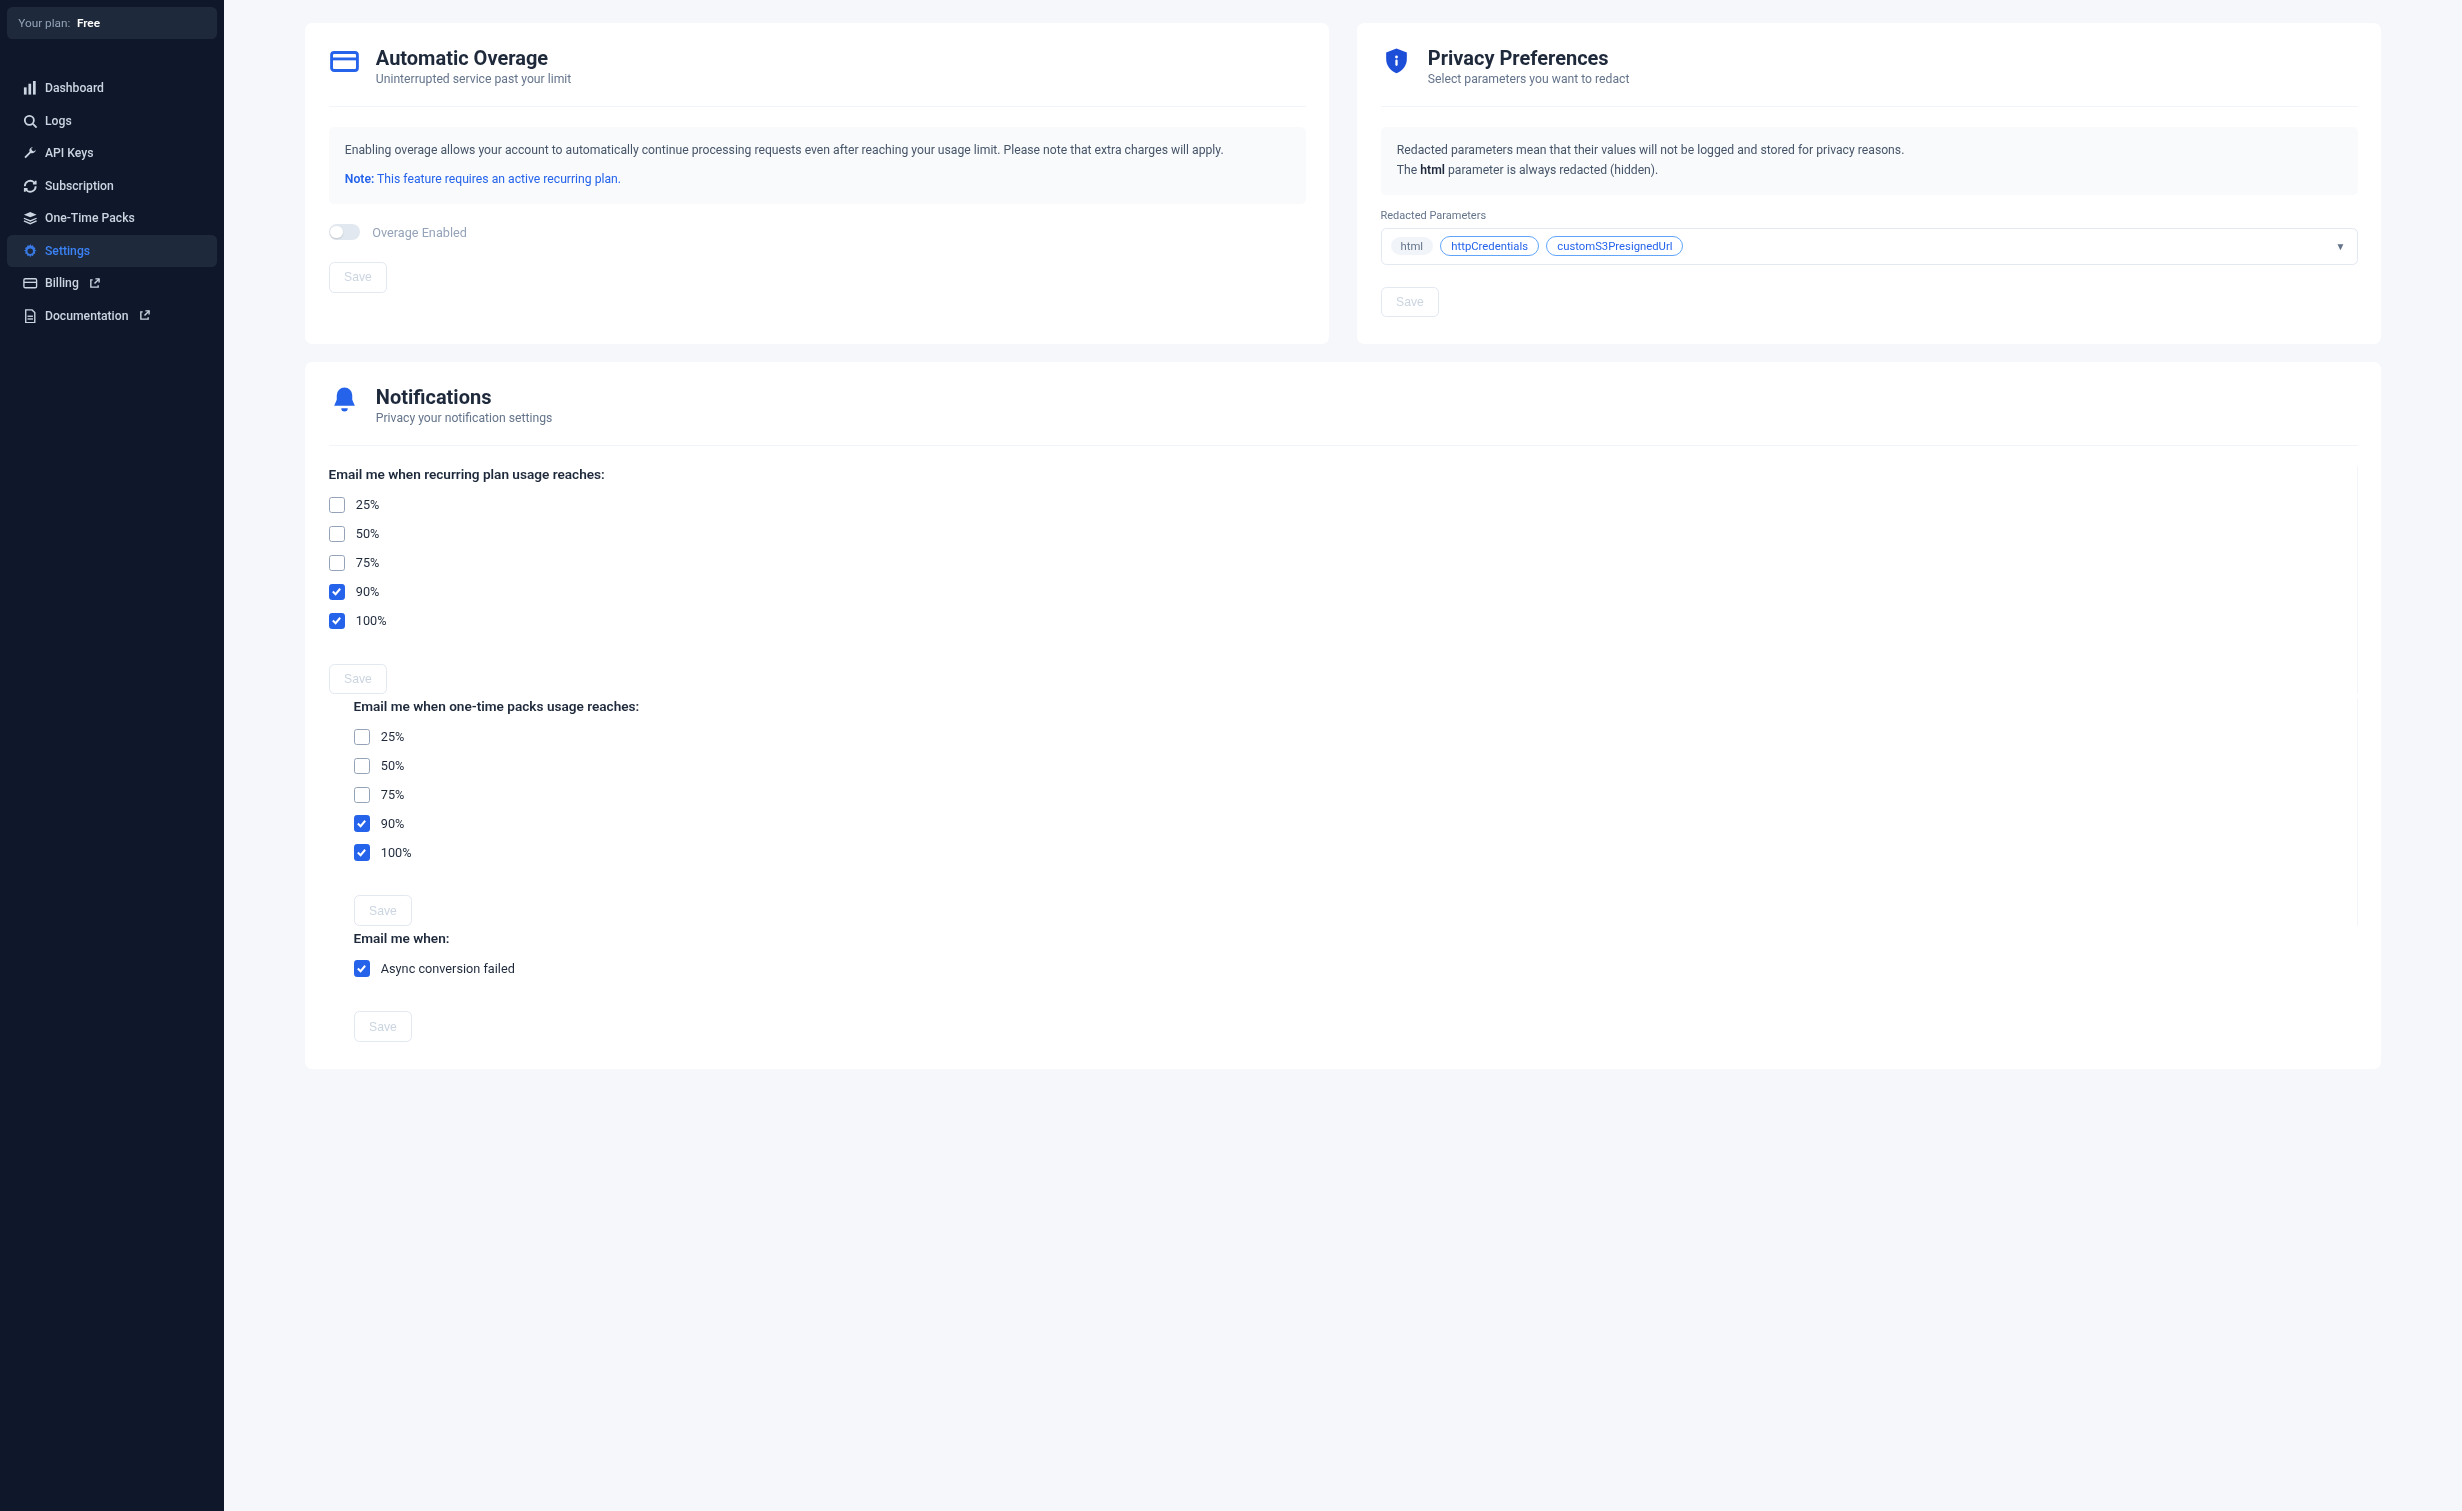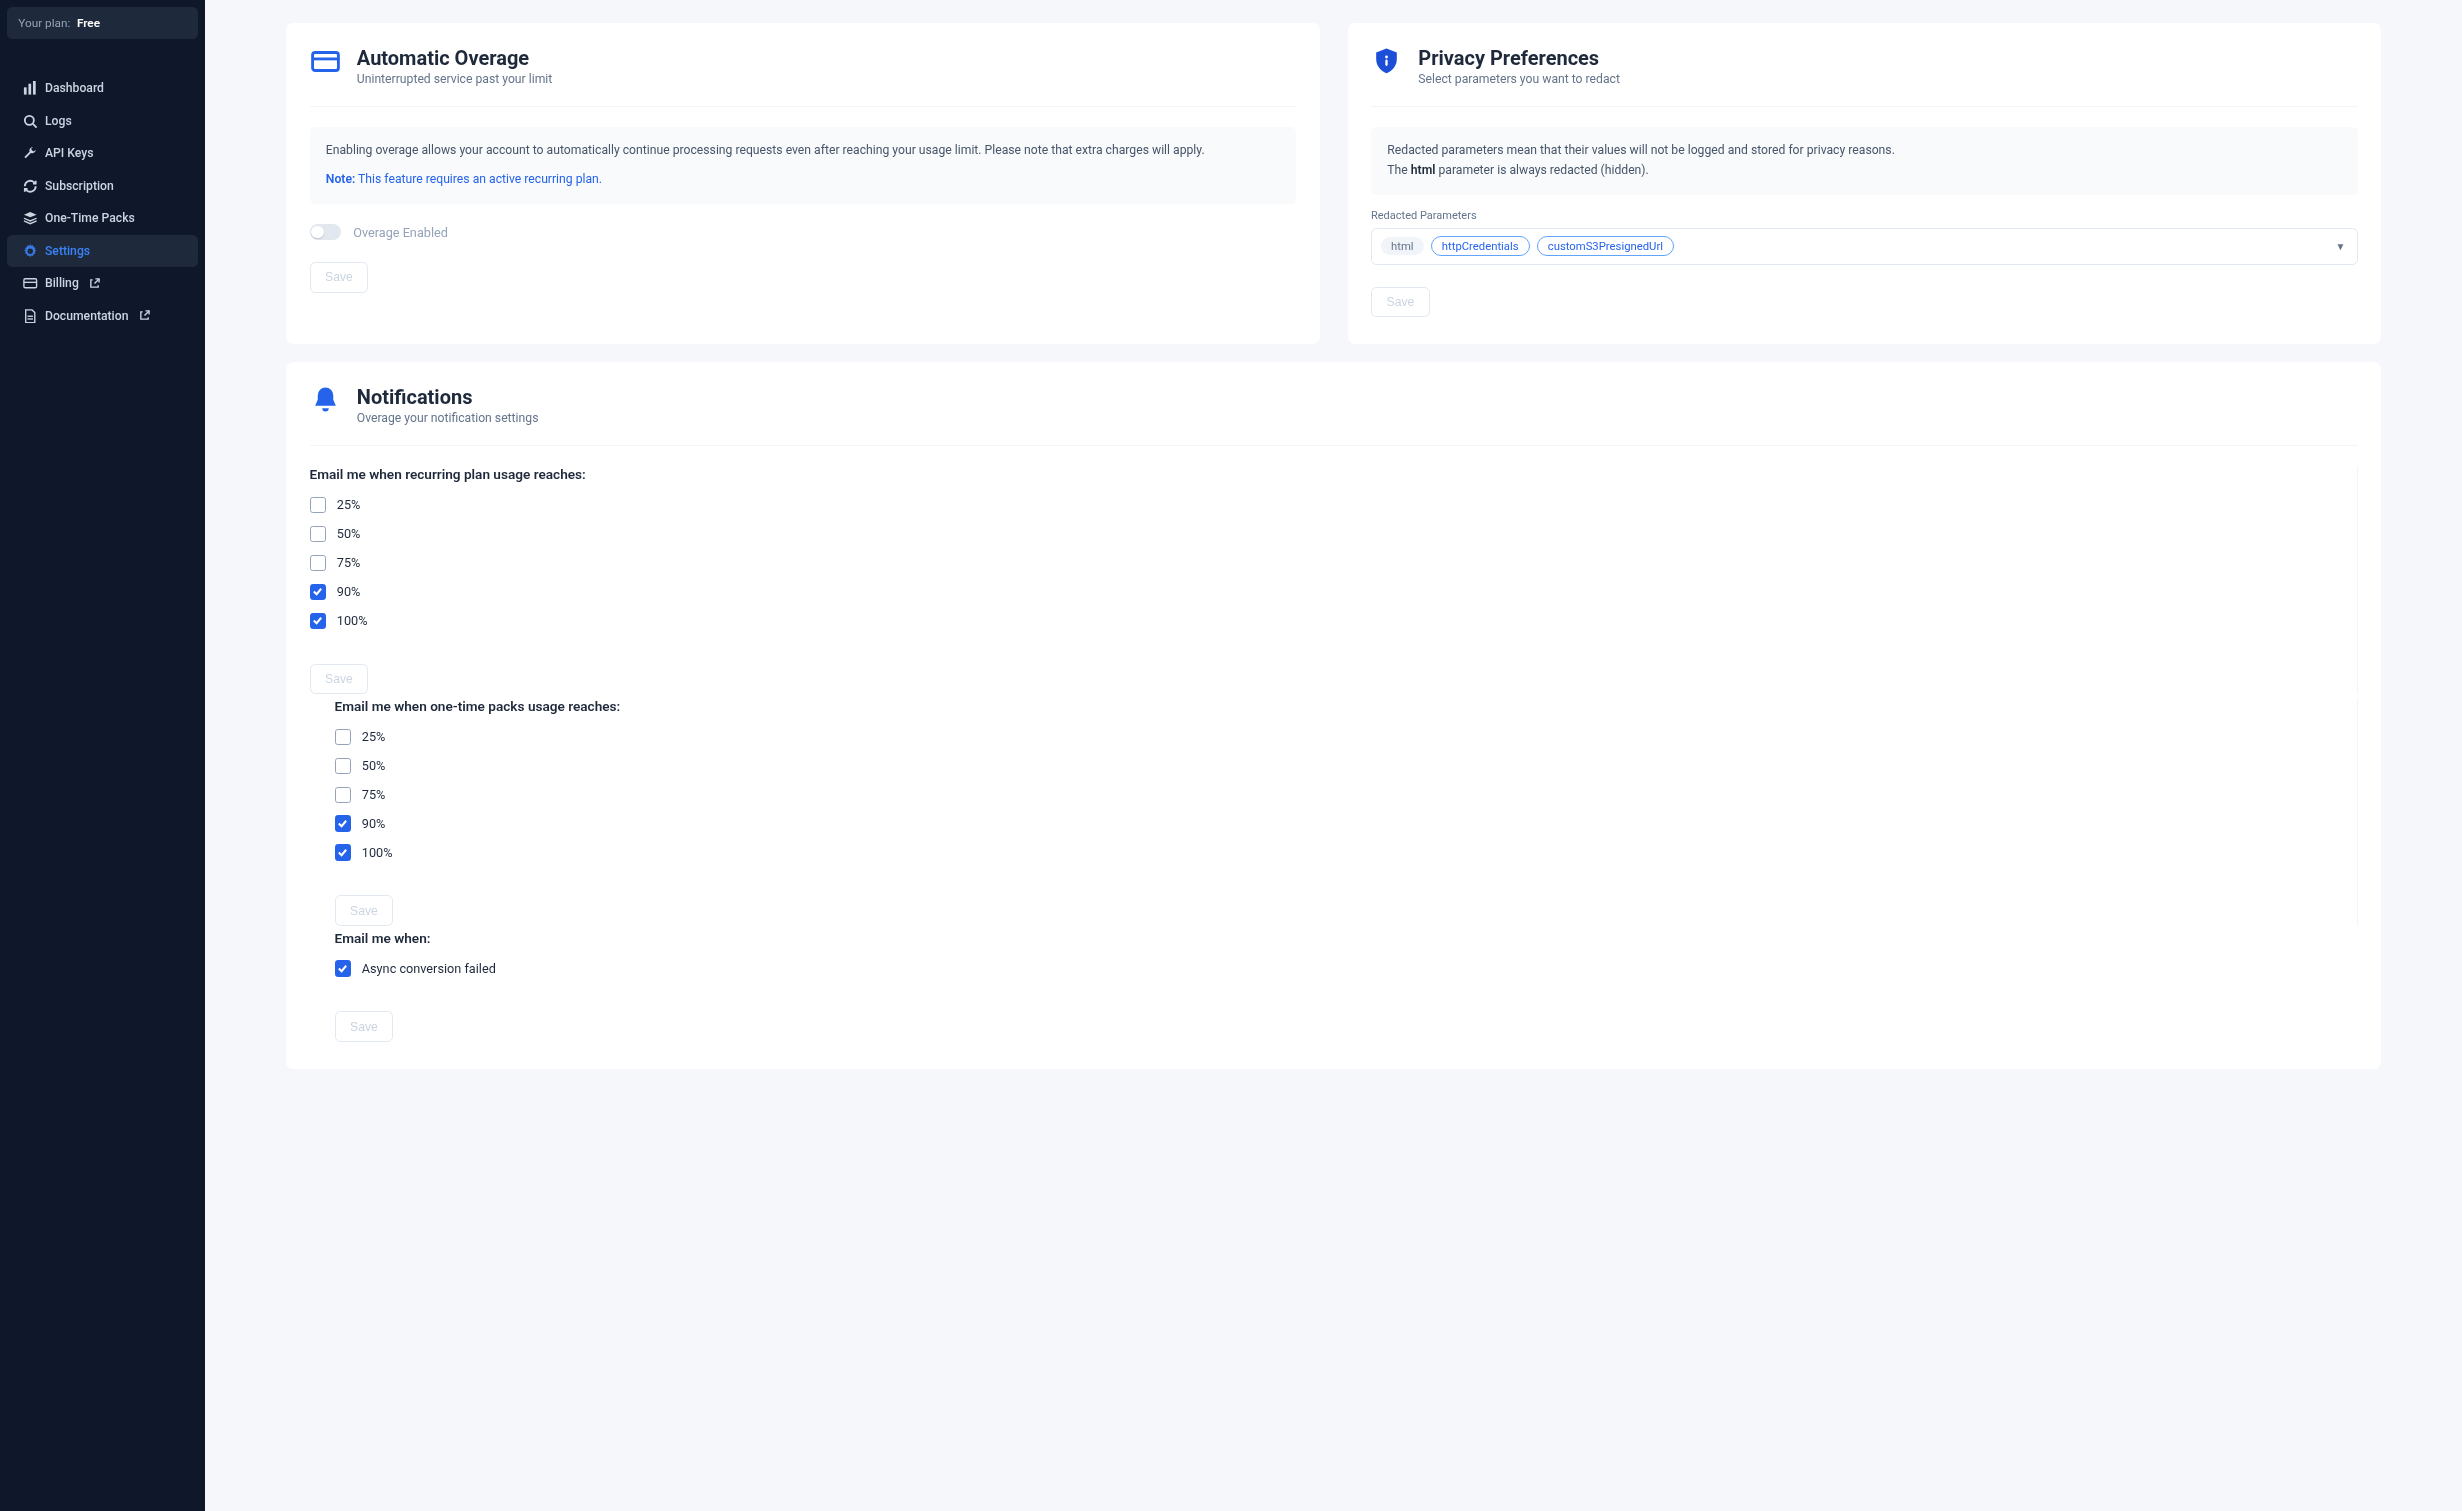--- a/index.html
+++ b/index.html
@@ -7,21 +7,21 @@
   body {
     font-family: -apple-system, BlinkMacSystemFont, "Segoe UI", Roboto, "Helvetica Neue", Arial, sans-serif;
     background: #f5f7fa;
     color: #1e293b;
     font-size: 12.7px;
   }
   .app { display: flex; min-height: 100vh; }
 
   
   .sidebar {
-    width: 205px;
+    width: 224px;
     background: #0f172a;
     color: #94a3b8;
     flex-shrink: 0;
     padding-top: 0;
   }
   .plan-badge {
     margin: 7.2px;
     padding: 9px 11px;
     background: #1e293b;
     border-radius: 5.4px;
@@ -300,21 +300,21 @@
     <section class="card notif-card">
       <div class="card-header">
         <div class="card-icon">
           <svg viewBox="0 0 24 24" fill="currentColor">
             <path d="M12 2a6 6 0 00-6 6v3.5L4 16h16l-2-4.5V8a6 6 0 00-6-6z"></path>
             <path d="M9.5 18a2.5 2.5 0 005 0h-5z"></path>
           </svg>
         </div>
         <div>
           <div class="card-title">Notifications</div>
-          <div class="card-sub">Overage your notification settings</div>
+          <div class="card-sub">Privacy your notification settings</div>
         </div>
       </div>
 
       <div class="notif-grid">
         <div class="notif-col">
           <div class="notif-heading">Email me when recurring plan usage reaches:</div>
           <div id="col1-checks">
               <div class="check-row">
                 <span class="checkbox"></span>
                 <span>25%</span>

